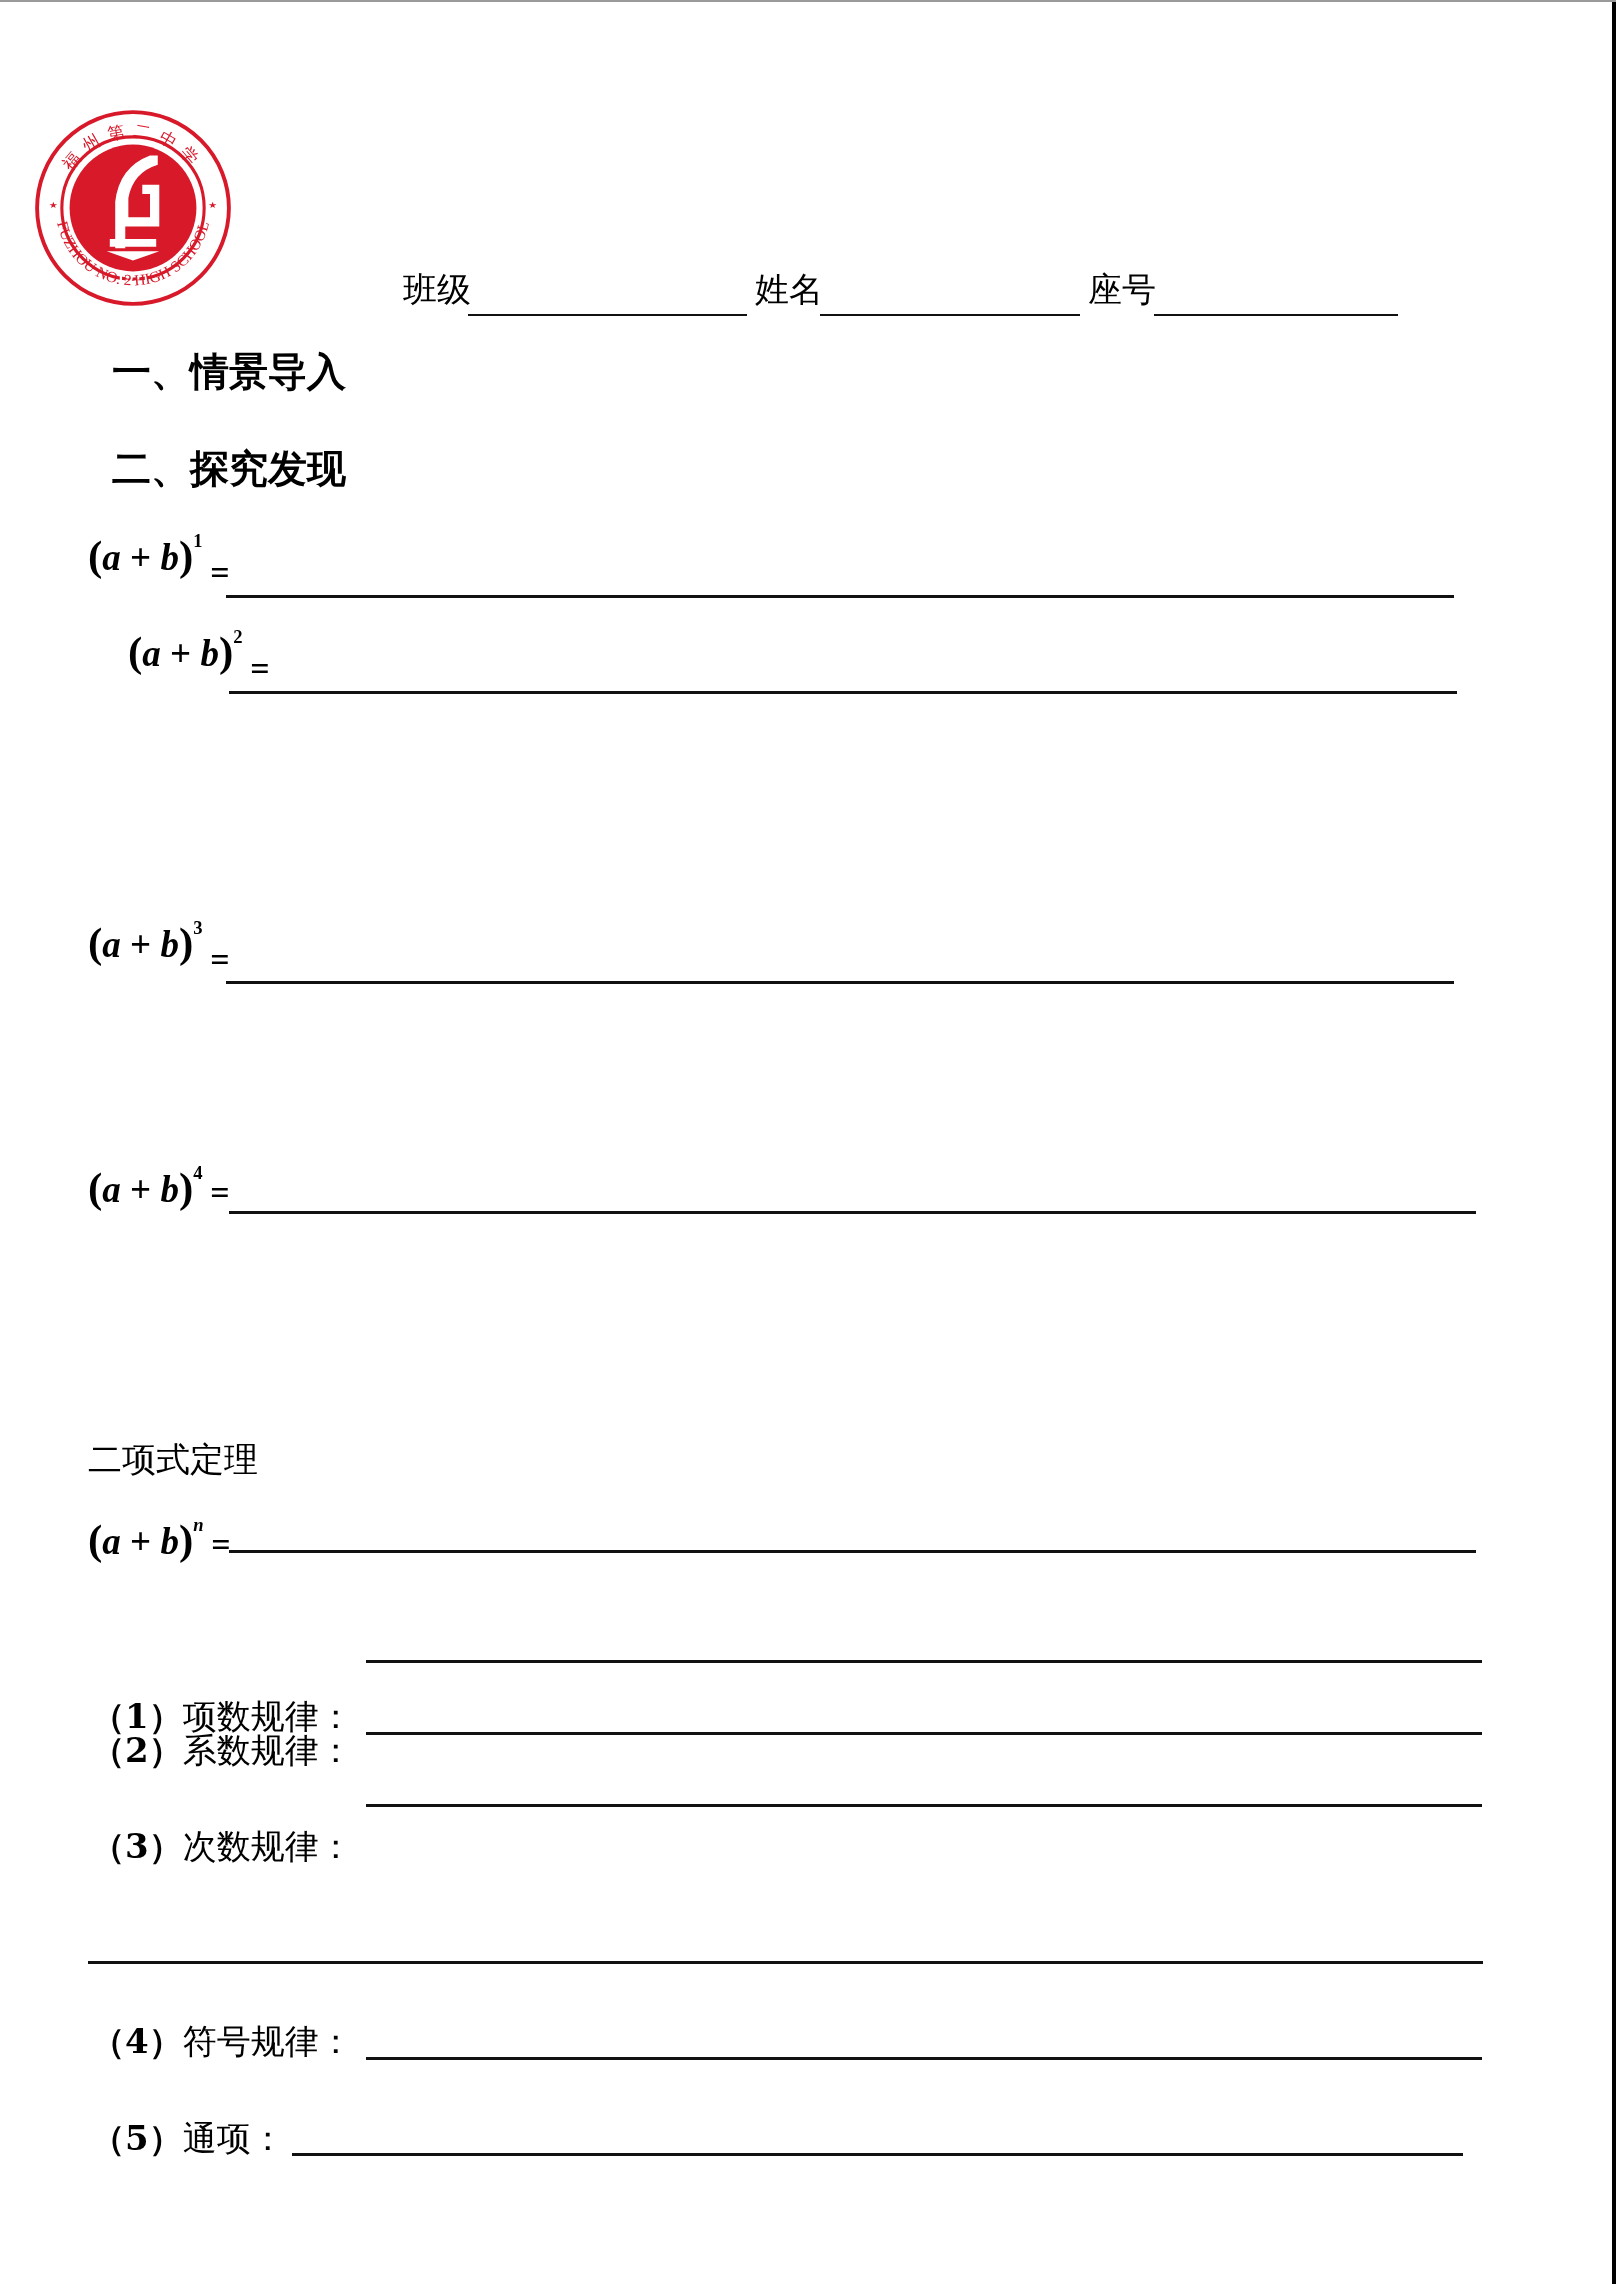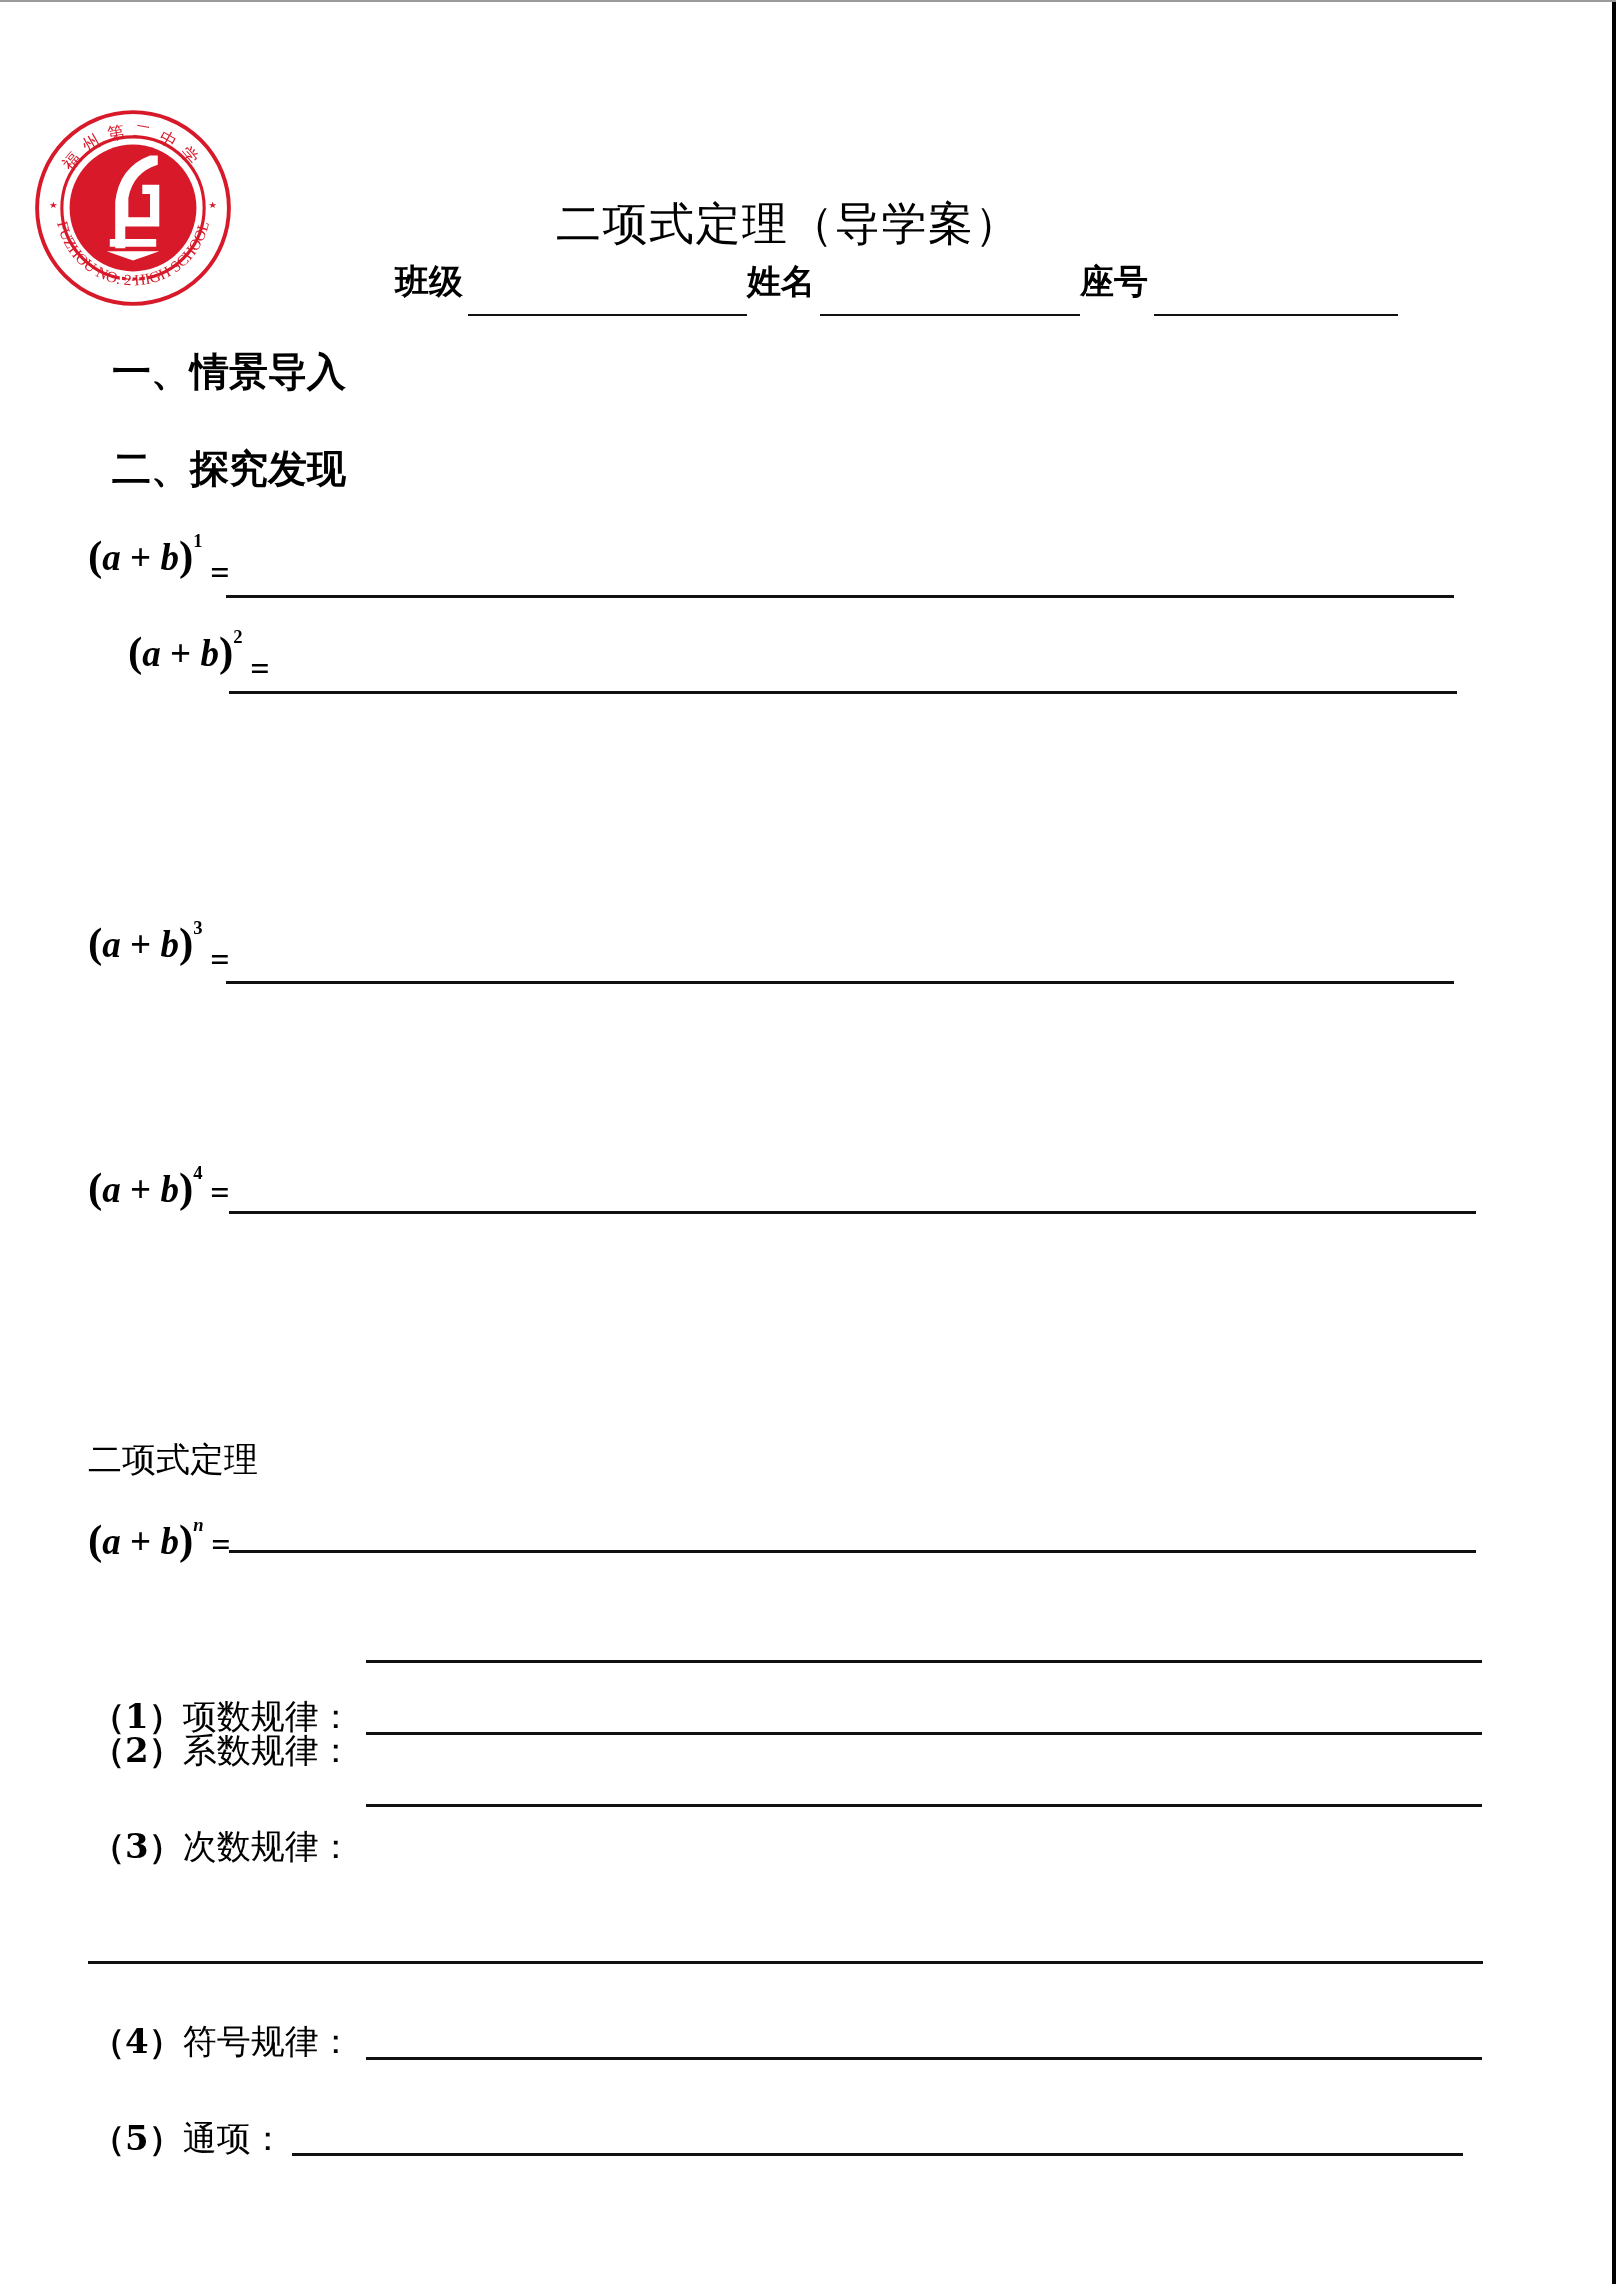--- a/index.html
+++ b/index.html
@@ -3,21 +3,21 @@
   <meta charset="utf-8">
   <style>
     html, body { margin: 0; padding: 0; background: #ffffff; }
     body { width: 1616px; height: 2284px; position: relative; overflow: hidden; }
     .page { position: absolute; left: 0; top: 0; width: 1616px; height: 2284px; background: #fff;
             border-top: 2.3px solid #9a9a9a; box-sizing: border-box; }
     .right-border { position: absolute; left: 1612px; top: 0; width: 4.6px; height: 2284px; background: #000; }
     .abs { position: absolute; }
     .serif { font-family: "DejaVu Serif", "Liberation Serif", serif; color: #000; }
     .title { left: 556px; top: 192px; font-size: 45px; letter-spacing: 1.5px; white-space: nowrap; }
-    .info { top: 257px; font-size: 34px; white-space: nowrap; font-weight: 700; }
+    .info { top: 265px; font-size: 34px; white-space: nowrap; font-weight: 400; margin-left: 8px; }
     .uline { position: absolute; height: 3.1px; background: #111; }
     .heading { left: 88px; font-size: 39px; font-weight: bold; white-space: nowrap; margin-left: 24px; }
     .math { left: 88px; font-family: "Liberation Serif", "DejaVu Serif", serif; font-size: 37px; white-space: nowrap; font-weight: bold; }
     .math .paren { font-size: 43px; font-style: normal; }
     .math i { font-style: italic; }
     .math sup { font-size: 18.6px; vertical-align: 23px; }
     .math .eq { font-size: 34px; margin-left: 7.7px; position: relative; }
     .label { left: 91px; font-size: 34px; white-space: nowrap; }
     .label b { font-weight: bold; }
     .section-plain { left: 88px; font-size: 34px; white-space: nowrap; }
@@ -41,21 +41,20 @@
       <textPath href="#logoArcBottom" startOffset="50%" text-anchor="middle">FUZHOU NO. 2 HIGH SCHOOL</textPath>
     </text>
     <path id="logoArcTop" d="M36 128 A92 92 0 0 1 220 128" fill="none"></path>
     <text font-family="DejaVu Serif, serif" font-size="22" fill="#d7192a" letter-spacing="10">
       <textPath href="#logoArcTop" startOffset="50%" text-anchor="middle">福州第二中学</textPath>
     </text>
     <polygon points="22,128 25,120 28,128 20,123 30,123" fill="#d7192a"></polygon>
     <polygon points="228,128 231,120 234,128 226,123 236,123" fill="#d7192a"></polygon>
   </svg>
 
-  <div class="abs serif title">二项式定理（导学案）</div>
 
   <div class="abs serif info" style="left:395px;">班级</div>
   <div class="uline" style="left:468px; top:312px; width:279px; height:2.3px;"></div>
   <div class="abs serif info" style="left:747px;">姓名</div>
   <div class="uline" style="left:820px; top:312px; width:260px; height:2.3px;"></div>
   <div class="abs serif info" style="left:1080px;">座号</div>
   <div class="uline" style="left:1154px; top:312px; width:244px; height:2.3px;"></div>
 
   <div class="abs serif heading" style="top:343px;">一、情景导入</div>
   <div class="abs serif heading" style="top:440px;">二、探究发现</div>

